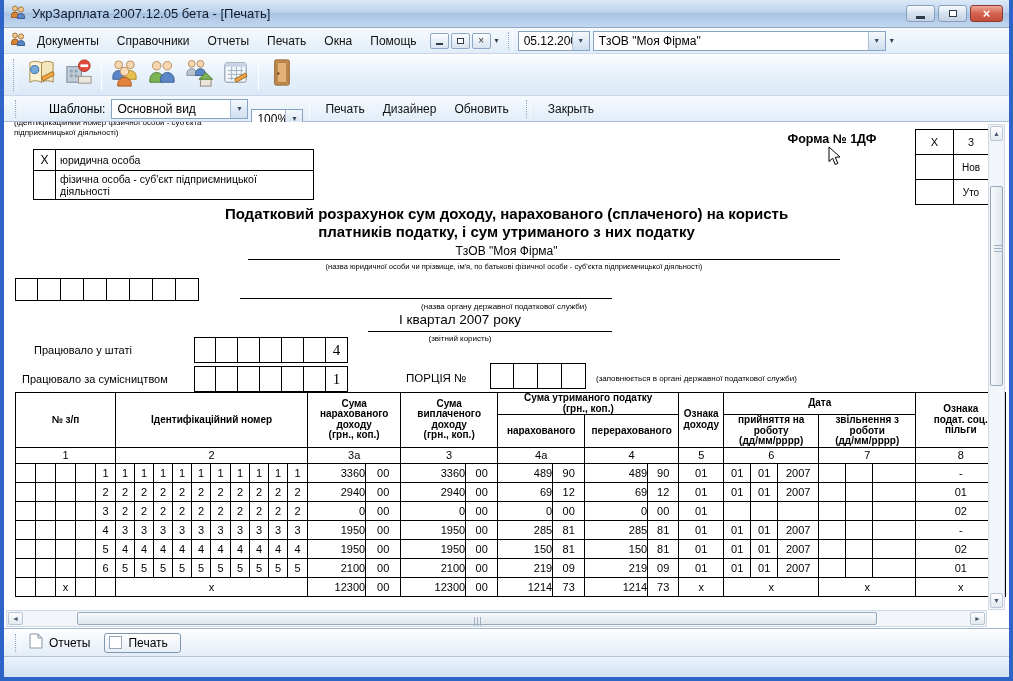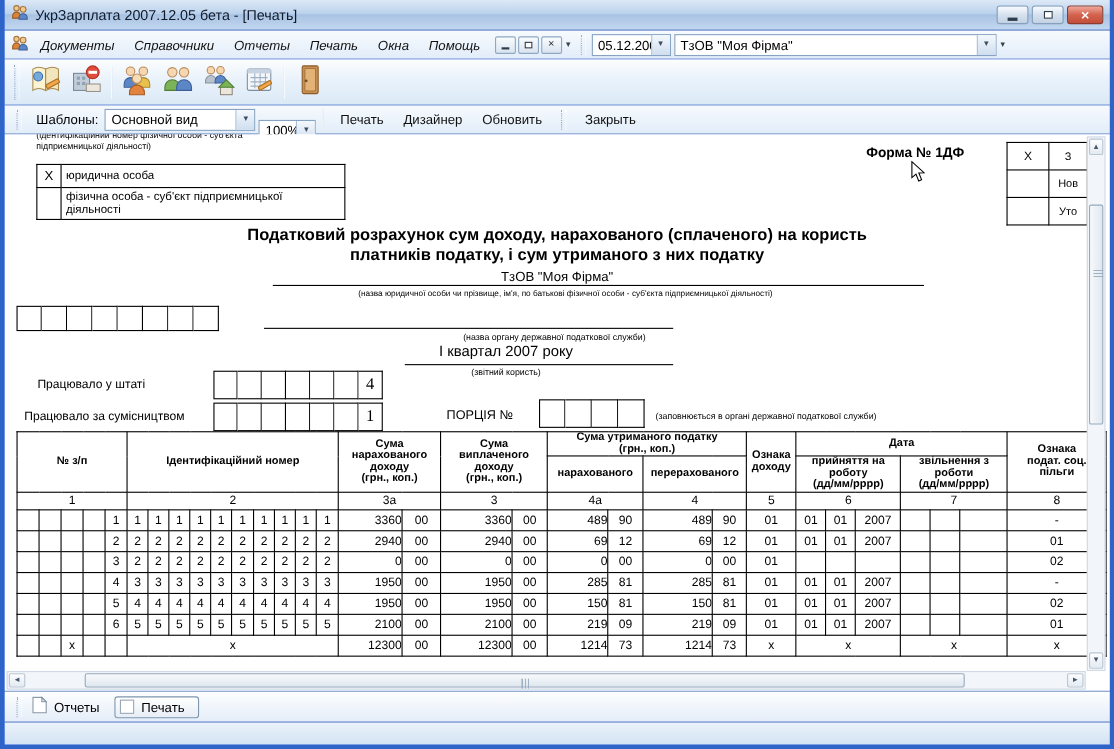--- a/index.html
+++ b/index.html
@@ -1,34 +1,34 @@
 <!DOCTYPE html>
 <html><head>
 <meta charset="utf-8">
 <style>
   * { margin:0; padding:0; box-sizing:border-box; }
   body { font-family:"Liberation Sans","DejaVu Sans",sans-serif; background:#444; }
-  .window { position:relative; width:1013px; height:681px; background:#1d4ed8;
+  .window { position:relative; width:1013px; height:681px; background:#701a75;
             border-left:4px solid #2e64c8; border-right:4px solid #2e64c8; border-bottom:4px solid #2e64c8;
             overflow:hidden; }
   
   .titlebar { height:28px; background:linear-gradient(#dce9f7 0%,#bcd2ec 45%,#a8c3e3 50%,#c3d7ef 100%);
               display:flex; align-items:center; padding:0 6px; border-bottom:1px solid #8fa9c9; }
   .titlebar .ttl { font-size:13px; color:#0f1a2b; margin-left:6px; flex:1; }
   .winbtns { display:flex; gap:3px; }
   .winbtn { width:29px; height:17px; border:1px solid #86a0bd; border-radius:3px;
             background:linear-gradient(#f8fbfe,#d6e1ee 50%,#c3d2e4); display:flex; align-items:center; justify-content:center; }
   .winbtn.close { width:33px; background:linear-gradient(#efa89a,#d4624e 50%,#c24e3c); border-color:#8e3a2c;
                   color:#fff; font-size:13px; font-weight:bold; }
   .g-min { width:9px; height:3px; background:#2f3c4e; margin-top:7px; }
   .g-rest { position:relative; width:8px; height:7px; border:1px solid #2f3c4e; background:#fff; }
   
   .menubar { height:26px; background:linear-gradient(#f6fafd,#e2edf9); display:flex; align-items:center;
              padding:0 6px; border-bottom:1px solid #c8d8ea; font-size:12px; }
-  .menubar .mi { padding:3px 9px; color:#111;font-style:italic; }
+  .menubar .mi { padding:3px 9px; color:#111; }
   .mdibtns { display:flex; gap:2px; margin-left:4px; }
   .mdibtn { width:19px; height:16px; border:1px solid #8ea7c2; border-radius:2px;
             background:linear-gradient(#fafcfe,#d9e4f0); display:flex; align-items:center; justify-content:center;
             font-size:10px; color:#333; }
   .mdibtn .g-min { width:7px; height:2px; margin-top:6px; }
   .mdibtn .g-rest { width:7px; height:6px; }
   .ovf { font-size:8px; color:#33414f; padding:0 4px; }
   .vgrip { width:5px; height:18px; border-left:1px dotted #92a9c4; border-right:1px dotted #fff; margin:0 5px; }
   .combo { display:flex; align-items:stretch; border:1px solid #86a3c3; background:#fff; height:20px; }
   .combo .val { font-size:12px; padding:2px 5px; white-space:nowrap; overflow:hidden; flex:1; }
@@ -37,21 +37,21 @@
   .combo.date { width:72px; }
   .combo.firm { width:293px; margin-left:3px; }
   
   .toolbar { height:42px; background:linear-gradient(#fcfdfe,#e9f2fb 45%,#dbe9f6); display:flex; align-items:center;
              padding:0 4px; border-bottom:1px solid #c8d8ea; }
   .tbtn { width:37px; height:37px; display:flex; align-items:center; justify-content:center; }
   .tsep { width:1px; height:30px; background:#b9cadd; border-right:1px solid #fdfefe; margin:0 4px; }
   
   .templatebar { height:26px; background:linear-gradient(#f6fafd,#e2edf9); display:flex; align-items:center;
                  padding:0 6px; font-size:12px; border-bottom:1px solid #aabfd6; }
-  .templatebar .lbl { margin:0 6px 0 8px; }
+  .templatebar .lbl { margin:0 6px 0 24px; }
   .combo.tpl { width:137px; } .combo.zoom { width:52px; margin-left:3px;margin-top:20px; }
   .tbarbtn { padding:3px 9px; color:#111; }
   
   .docwrap { position:relative; height:506px; background:#fff; overflow:hidden; color:#000; }
   .abs { position:absolute; }
   .smallcap { font-size:8px; line-height:9.5px; }
   .minitable { border-collapse:collapse; }
   .minitable td { border:1px solid #000; font-size:11px; }
   .lefttab td.mark { width:22px; text-align:center; font-size:12px; }
   .lefttab td.lbl { width:258px; padding:2px 4px; font-size:10.5px; height:21px; }
@@ -242,21 +242,21 @@
     <span class="tsep" style="height:20px;margin:0 6px;"></span>
     <span class="tbarbtn">Печать</span>
     <span class="tbarbtn">Дизайнер</span>
     <span class="tbarbtn">Обновить</span>
     <span class="vgrip" style="margin:0 8px;"></span>
     <span class="tbarbtn">Закрыть</span>
   </div>
 
   <div class="docwrap">
 
-    <div class="abs smallcap" style="left:10px; top:-4px;margin-left:19px;">
+    <div class="abs smallcap" style="left:10px; top:-4px;">
       <div>(ідентифікаційний номер фізичної особи - суб'єкта</div>
       <div>підприємницької діяльності)</div>
     </div>
 
     <div class="abs" style="left:728px; top:10px; width:200px; text-align:center; font-weight:bold; font-size:12.5px;">Форма № 1ДФ</div>
 
     <table class="minitable righttab abs" style="left:911px; top:7px;">
       <tbody>
           <tr>
             <td class="mark">X</td>

